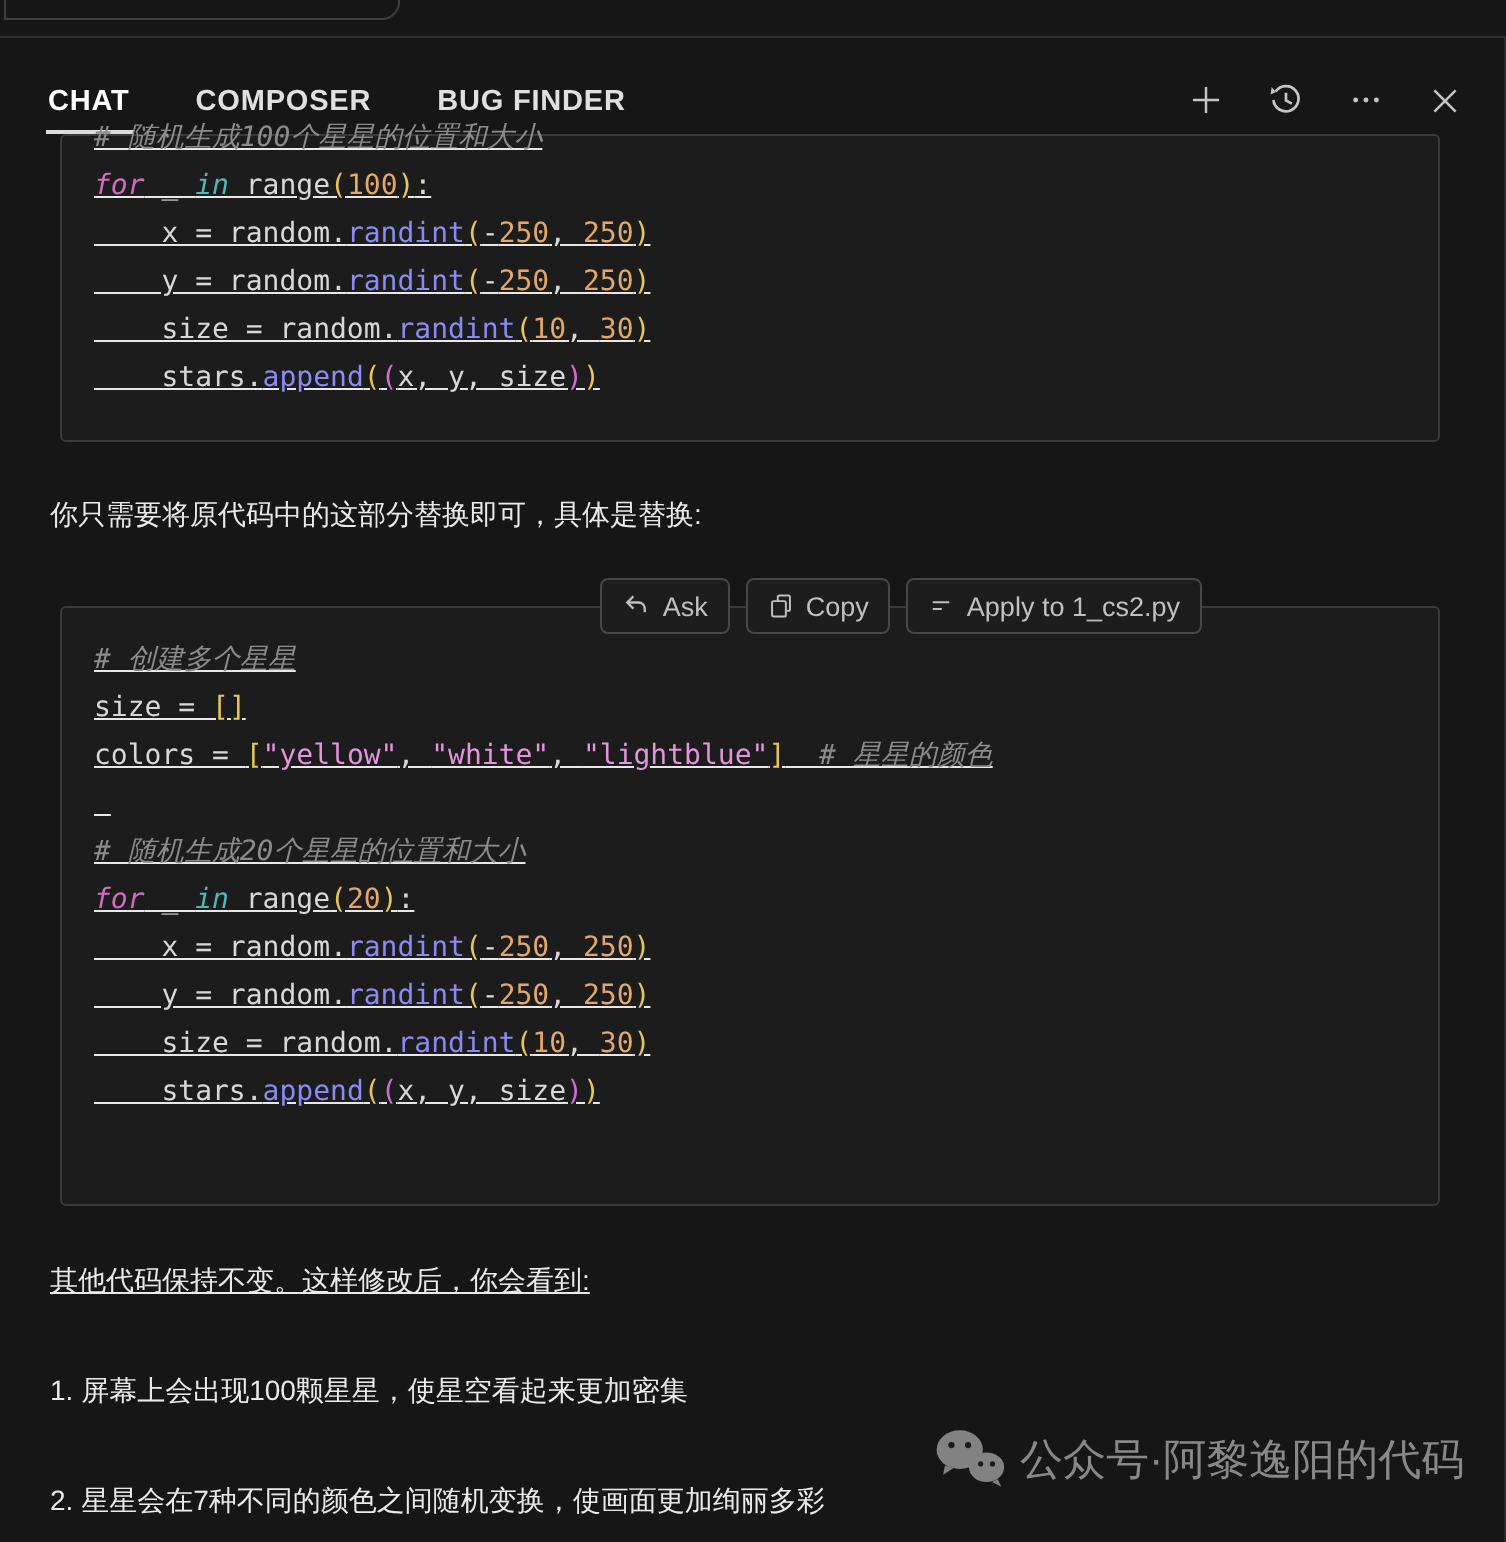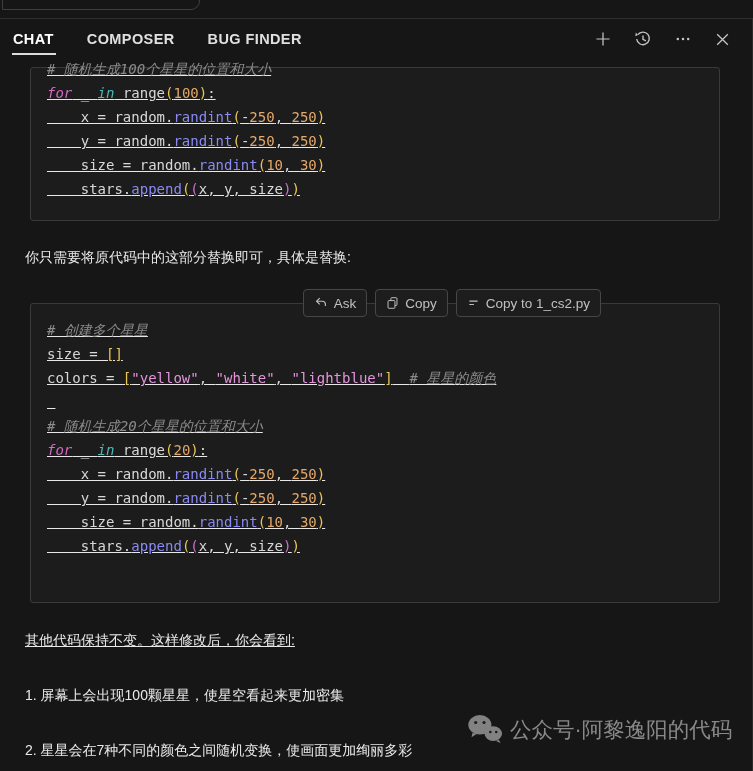--- a/index.html
+++ b/index.html
@@ -17,21 +17,21 @@
   .top-divider{
     position:absolute; left:0; top:18px; width:753px; height:0;
     border-top:1px solid #2e2e2e;
   }
   .panel-edge{
     position:absolute; right:0; top:19px; bottom:0; width:1px; background:#2b2b2b;
   }
   
   .tabbar{
     position:absolute; top:19px; left:0; right:0; height:40px;
-    display:flex; align-items:center; padding:0 22px 0 13px; box-sizing:border-box;
+    display:flex; align-items:flex-end; padding:0 22px 0 24px; box-sizing:border-box;
   }
   .tabs{display:flex; gap:33px; align-items:center;}
   .tab{
     position:relative; font-weight:700; font-size:14.5px; letter-spacing:.4px;
     color:var(--tabInactive,#e0e0e0); cursor:pointer; white-space:nowrap;
   }
   .tab.active{color:var(--tabActive,#ffffff);}
   .tab.active::after{
     content:""; position:absolute; left:-1px; right:-2px; bottom:-8px; height:2px;
     background:#dcdcdc;
@@ -157,21 +157,21 @@
           </svg>
         </span>
         <span>Copy</span>
       </div>
       <div class="action-btn">
         <span>
           <svg width="13" height="12" viewBox="0 0 16 16">
               <path d="M2.5 5.5 H13.5 M2.5 10 H8.5" stroke="#c0c0c0" stroke-width="1.4" fill="none"></path>
             </svg>
         </span>
-        <span>Copy to 1_cs2.py</span>
+        <span>Apply to 1_cs2.py</span>
       </div>
     </div>
     <div id="code2" class="code-block">
         <div class="cl"><span class="tk-cm"># 创建多个星星</span></div>
         <div class="cl"><span class="tk-pl">size = </span><span class="tk-b1">[]</span></div>
         <div class="cl"><span class="tk-pl">colors = </span><span class="tk-b1">[</span><span class="tk-str">"yellow"</span><span class="tk-pl">, </span><span class="tk-str">"white"</span><span class="tk-pl">, </span><span class="tk-str">"lightblue"</span><span class="tk-b1">]</span><span class="tk-pl">  </span><span class="tk-cm"># 星星的颜色</span></div>
         <div class="cl">&nbsp;</div>
         <div class="cl"><span class="tk-cm"># 随机生成20个星星的位置和大小</span></div>
         <div class="cl"><span class="tk-kw1">for</span><span class="tk-pl"> _ </span><span class="tk-kw2">in</span><span class="tk-pl"> range</span><span class="tk-b1">(</span><span class="tk-num">20</span><span class="tk-b1">)</span><span class="tk-pl">:</span></div>
         <div class="cl"><span class="tk-pl">    x = random.</span><span class="tk-fn">randint</span><span class="tk-b1">(</span><span class="tk-pl">-</span><span class="tk-num">250</span><span class="tk-pl">, </span><span class="tk-num">250</span><span class="tk-b1">)</span></div>

